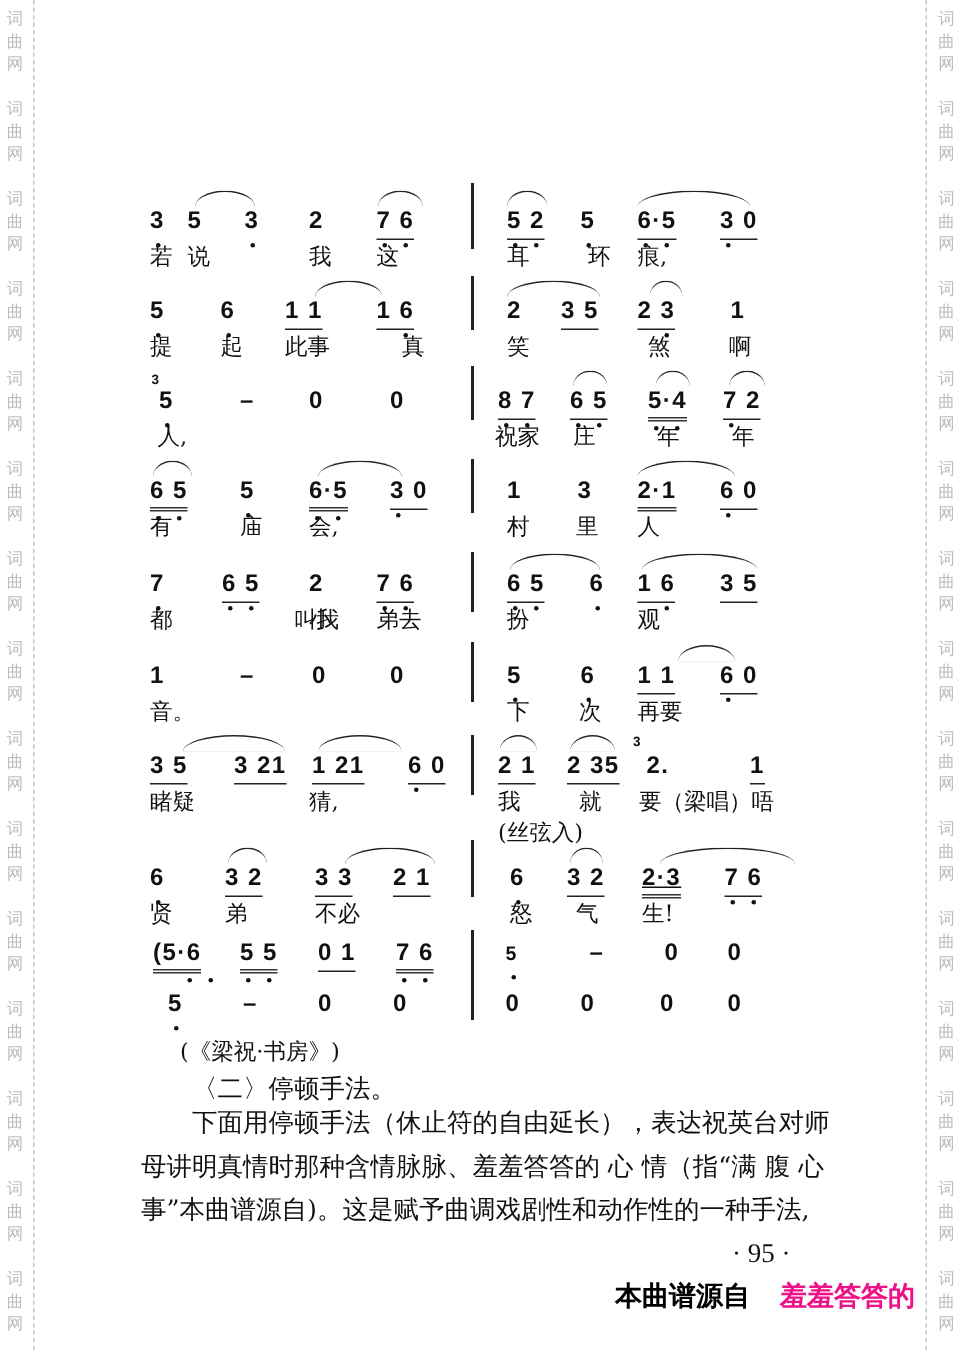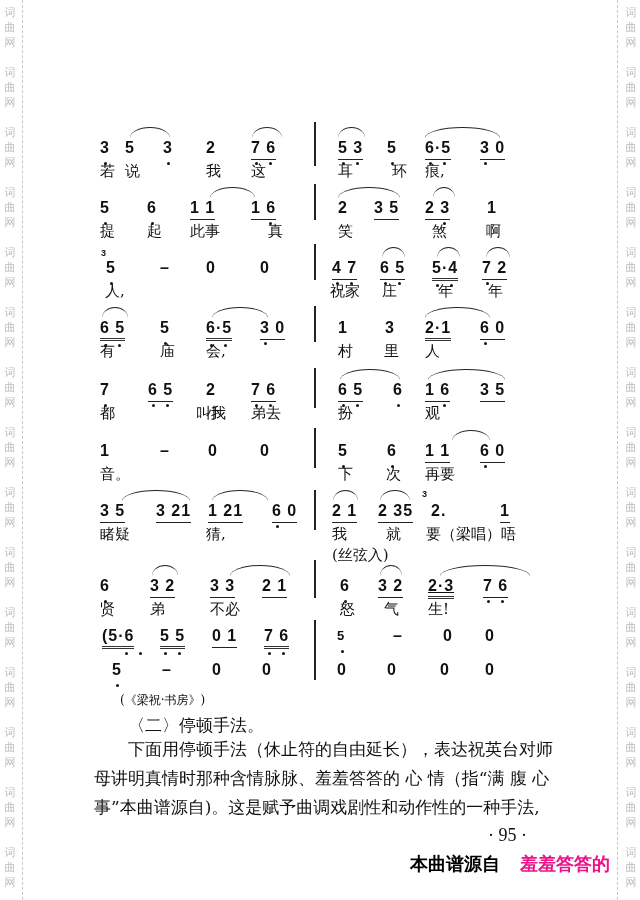--- a/index.html
+++ b/index.html
@@ -13,21 +13,21 @@
   .wm-col.right .wm-group { left:6px; }
   .note { position:absolute; font-family:"Liberation Sans", sans-serif; font-weight:bold;
           font-size:16px; line-height:20px; white-space:nowrap; letter-spacing:1px; }
   .note.ul { border-bottom:1.5px solid #222; padding-bottom:1px; }
   .note.dul { border-bottom:3px double #333; padding-bottom:0; }
   .dot { position:absolute; width:3px; height:3px; border-radius:50%; background:#111; }
   .slur { position:absolute; height:10px; border-top:1.6px solid #222; border-radius:50% 50% 0 0 / 100% 100% 0 0; }
   .lyr { position:absolute; font-family:"DejaVu Serif", serif; font-size:15px; line-height:18px; white-space:nowrap; }
   .bar { position:absolute; left:314px; width:2px; background:#222; }
   .grace { position:absolute; font-family:"Liberation Sans", sans-serif; font-size:9px; font-weight:bold; line-height:9px; }
-  .caption { position:absolute; font-family:"DejaVu Serif", serif; font-size:12px; }
+  .caption { position:absolute; font-family:"DejaVu Serif", serif; font-size:15px; }
   .heading { position:absolute; font-family:"DejaVu Serif", serif; font-size:17px; }
   .para { position:absolute; font-family:"DejaVu Serif", serif; font-size:17px; line-height:29px; white-space:nowrap; }
   .pagenum { position:absolute; font-family:"Liberation Serif", serif; font-size:18px; }
   .source { position:absolute; font-family:"DejaVu Sans", sans-serif; font-weight:bold; font-size:18px; }
 </style>
 </head>
 <body>
 
 <div class="wm-col left">
     <div class="wm-group" style="top: 5px;">词<br>曲<br>网</div>
@@ -67,21 +67,21 @@
 <div id="score">
     <div class="note" style="left: 100px; top: 138px;">3</div>
     <div class="dot" style="left: 104px; top: 162px;"></div>
     <div class="note" style="left: 125px; top: 138px;">5</div>
     <div class="note" style="left: 163px; top: 138px;">3</div>
     <div class="dot" style="left: 167px; top: 162px;"></div>
     <div class="note" style="left: 206px; top: 138px;">2</div>
     <div class="note ul" style="left: 251px; top: 138px;">7 6</div>
     <div class="dot" style="left: 255px; top: 162px;"></div>
     <div class="dot" style="left: 269px; top: 162px;"></div>
-    <div class="note ul" style="left: 338px; top: 138px;">5 3</div>
+    <div class="note ul" style="left: 338px; top: 138px;">5 2</div>
     <div class="dot" style="left: 342px; top: 162px;"></div>
     <div class="dot" style="left: 356px; top: 162px;"></div>
     <div class="note" style="left: 387px; top: 138px;">5</div>
     <div class="dot" style="left: 391px; top: 162px;"></div>
     <div class="note ul" style="left: 425px; top: 138px;">6·5</div>
     <div class="dot" style="left: 429px; top: 162px;"></div>
     <div class="dot" style="left: 443px; top: 162px;"></div>
     <div class="note ul" style="left: 480px; top: 138px;">3 0</div>
     <div class="dot" style="left: 484px; top: 162px;"></div>
     <div class="slur" style="left: 130px; width: 40px; top: 127px;"></div>
@@ -115,21 +115,21 @@
     <div class="lyr" style="left: 190px; top: 222px;">此事</div>
     <div class="lyr" style="left: 268px; top: 222px;">真</div>
     <div class="lyr" style="left: 338px; top: 222px;">笑</div>
     <div class="lyr" style="left: 432px; top: 222px;">煞</div>
     <div class="lyr" style="left: 486px; top: 222px;">啊</div>
     <div class="note" style="left: 106px; top: 258px;">5</div>
     <div class="dot" style="left: 110px; top: 282px;"></div>
     <div class="note" style="left: 160px; top: 258px;">–</div>
     <div class="note" style="left: 206px; top: 258px;">0</div>
     <div class="note" style="left: 260px; top: 258px;">0</div>
-    <div class="note ul" style="left: 332px; top: 258px;">4 7</div>
+    <div class="note ul" style="left: 332px; top: 258px;">8 7</div>
     <div class="dot" style="left: 336px; top: 282px;"></div>
     <div class="dot" style="left: 350px; top: 282px;"></div>
     <div class="note ul" style="left: 380px; top: 258px;">6 5</div>
     <div class="dot" style="left: 384px; top: 282px;"></div>
     <div class="dot" style="left: 398px; top: 282px;"></div>
     <div class="note dul" style="left: 432px; top: 258px;">5·4</div>
     <div class="dot" style="left: 436px; top: 284px;"></div>
     <div class="dot" style="left: 450px; top: 284px;"></div>
     <div class="note ul" style="left: 482px; top: 258px;">7 2</div>
     <div class="dot" style="left: 486px; top: 282px;"></div>

